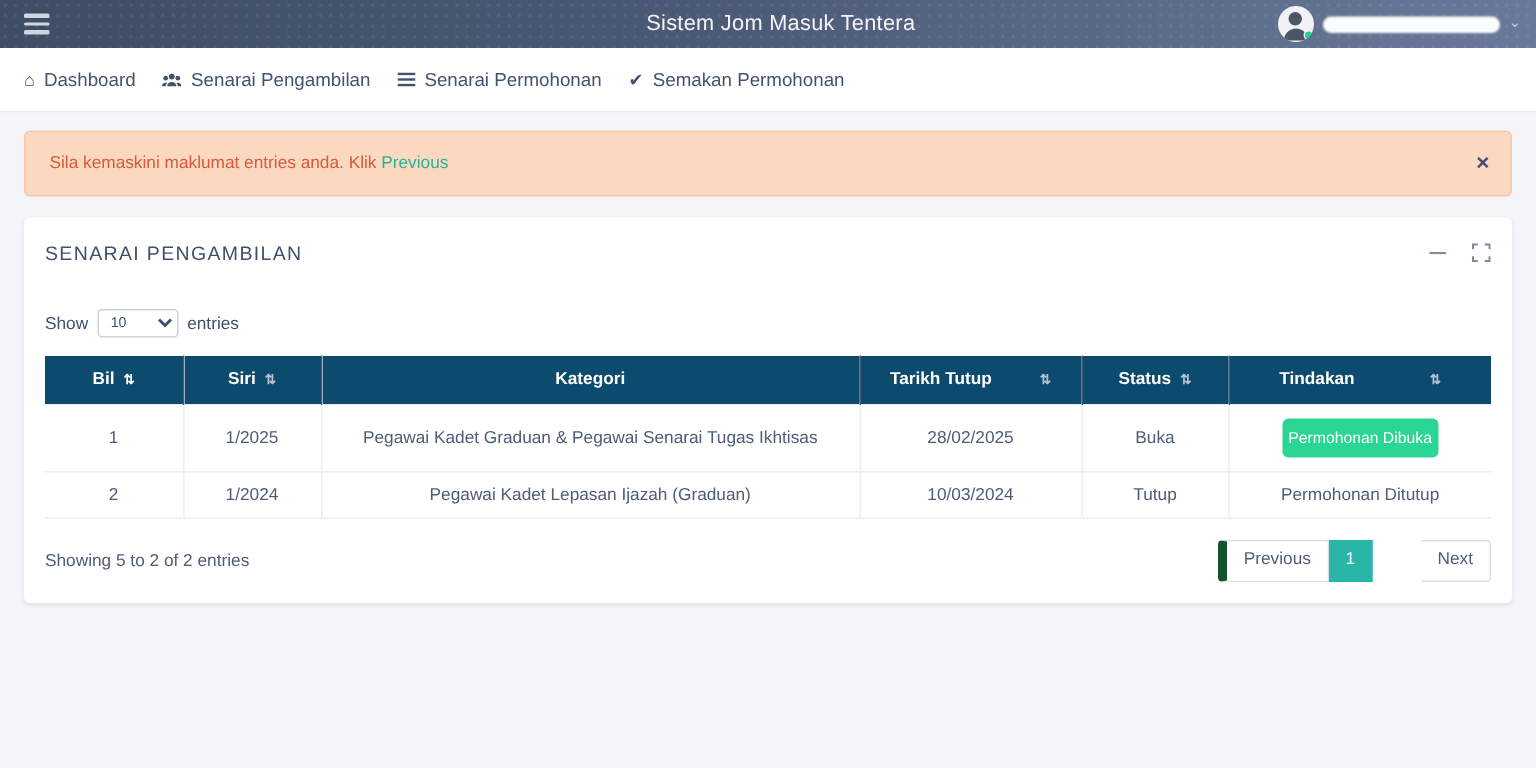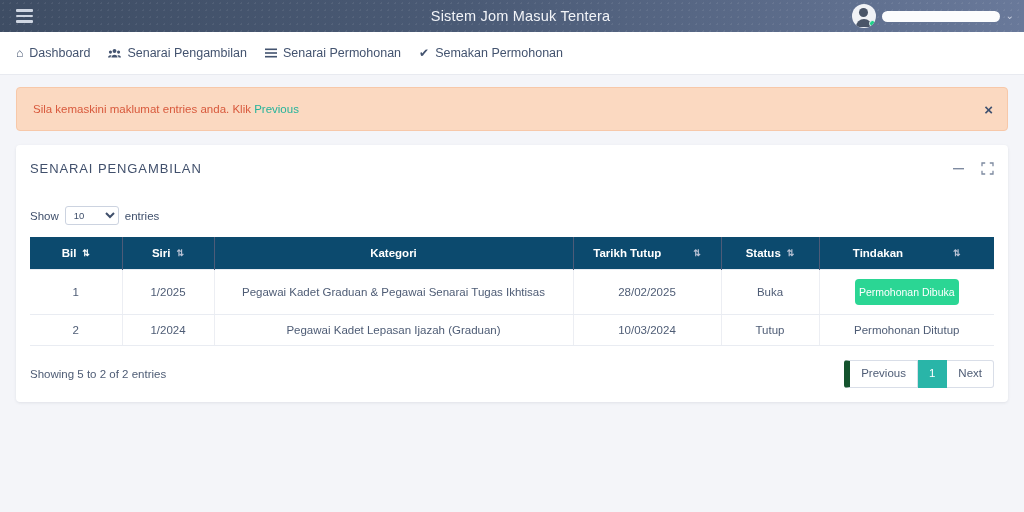--- a/index.html
+++ b/index.html
@@ -150,21 +150,21 @@
 
   .table-footer { display:flex; align-items:center; justify-content:space-between; margin-top: 14px; }
   .entries-info { font-size: 11.5px; color:#4e5c75; }
   .pagination { display:flex; }
   .page-btn {
     font-size: 11.5px; color:#4e5c75; background:#fff;
     border:1px solid #d9dee8; border-left:none;
     padding: 5px 11px; cursor:pointer; line-height:1.35;
   }
   .page-btn:first-child { border-left:6px solid #14532d; border-radius:3px 0 0 3px; }
-  .page-btn:last-child { border-radius: 0 3px 3px 0; }
+  .page-btn:last-child { border-radius: 0 3px 3px 0; margin-left: 32px; }
   .page-btn.active { background:#29b5a8; color:#fff; border-color:#29b5a8; }
 </style>
 </head>
 <body>
 
 <div class="topbar">
   <div class="hamburger">
     <span></span>
     <span></span>
     <span></span>

